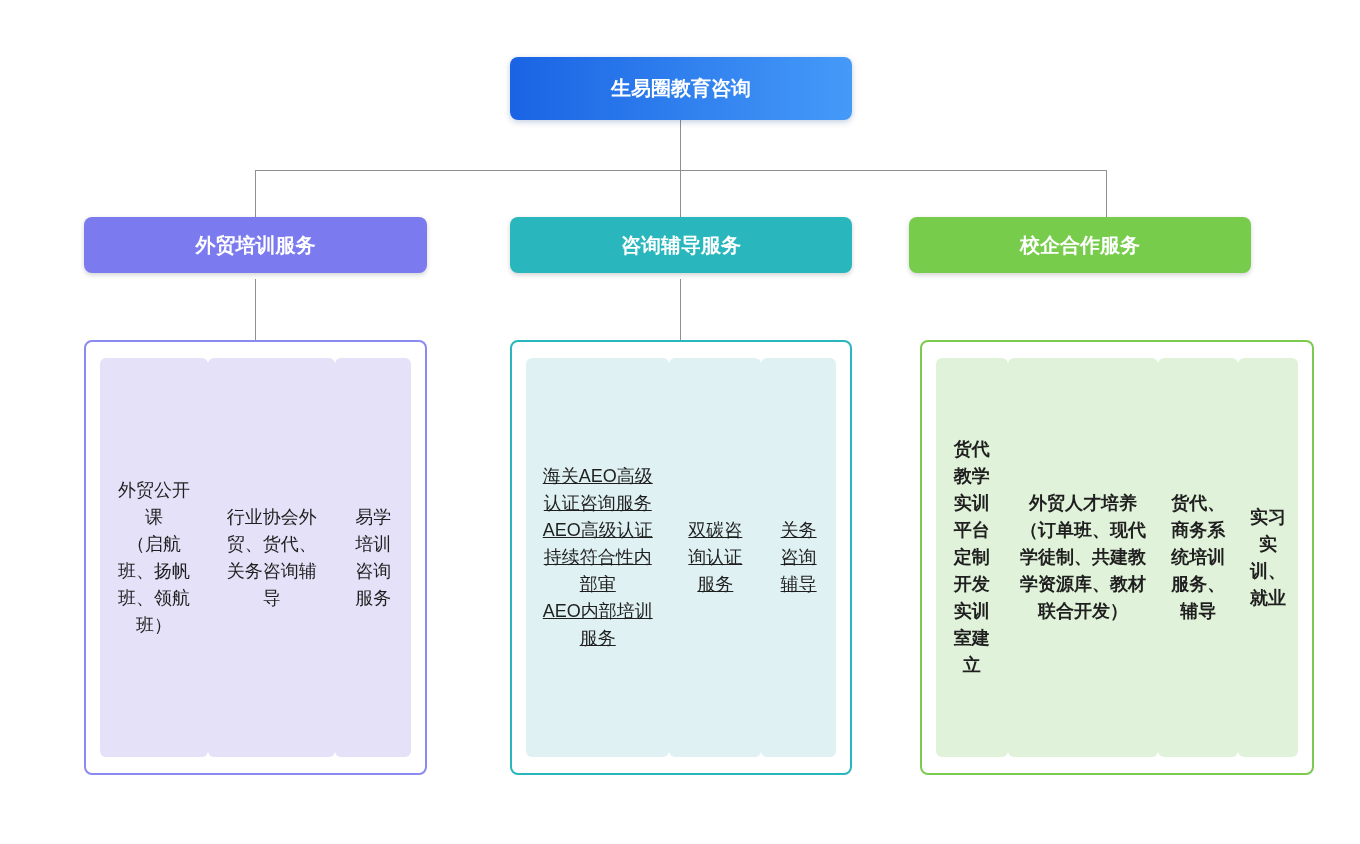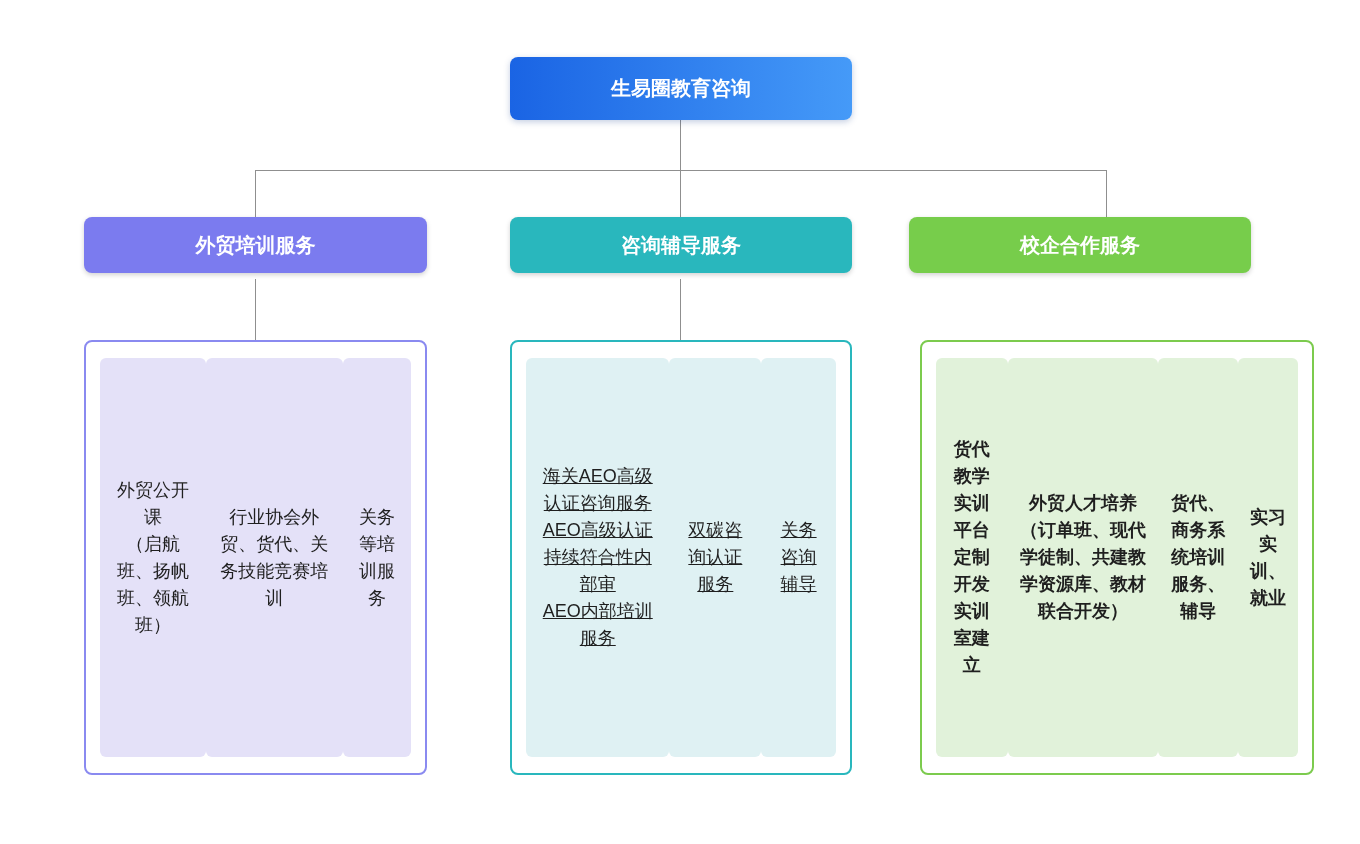--- a/index.html
+++ b/index.html
@@ -95,22 +95,22 @@
   <div class="root-node">
     <span>生易圈教育咨询</span>
   </div>
 
   <div class="branch-header" id="hdr-1">
     <span>外贸培训服务</span>
   </div>
   <div class="branch-box" id="box-1">
     <div class="item">外贸公开课
 （启航班、扬帆班、领航班）</div>
-    <div class="item">行业协会外贸、货代、关务技能竞赛培训</div>
-    <div class="item">关务等培训服务</div>
+    <div class="item">行业协会外贸、货代、关务咨询辅导</div>
+    <div class="item">易学培训咨询服务</div>
   </div>
 
   <div class="branch-header" id="hdr-2">
     <span>咨询辅导服务</span>
   </div>
   <div class="branch-box" id="box-2">
     <div class="item">海关AEO高级认证咨询服务
 AEO高级认证持续符合性内部审
 AEO内部培训服务</div>
     <div class="item">双碳咨询认证服务</div>

